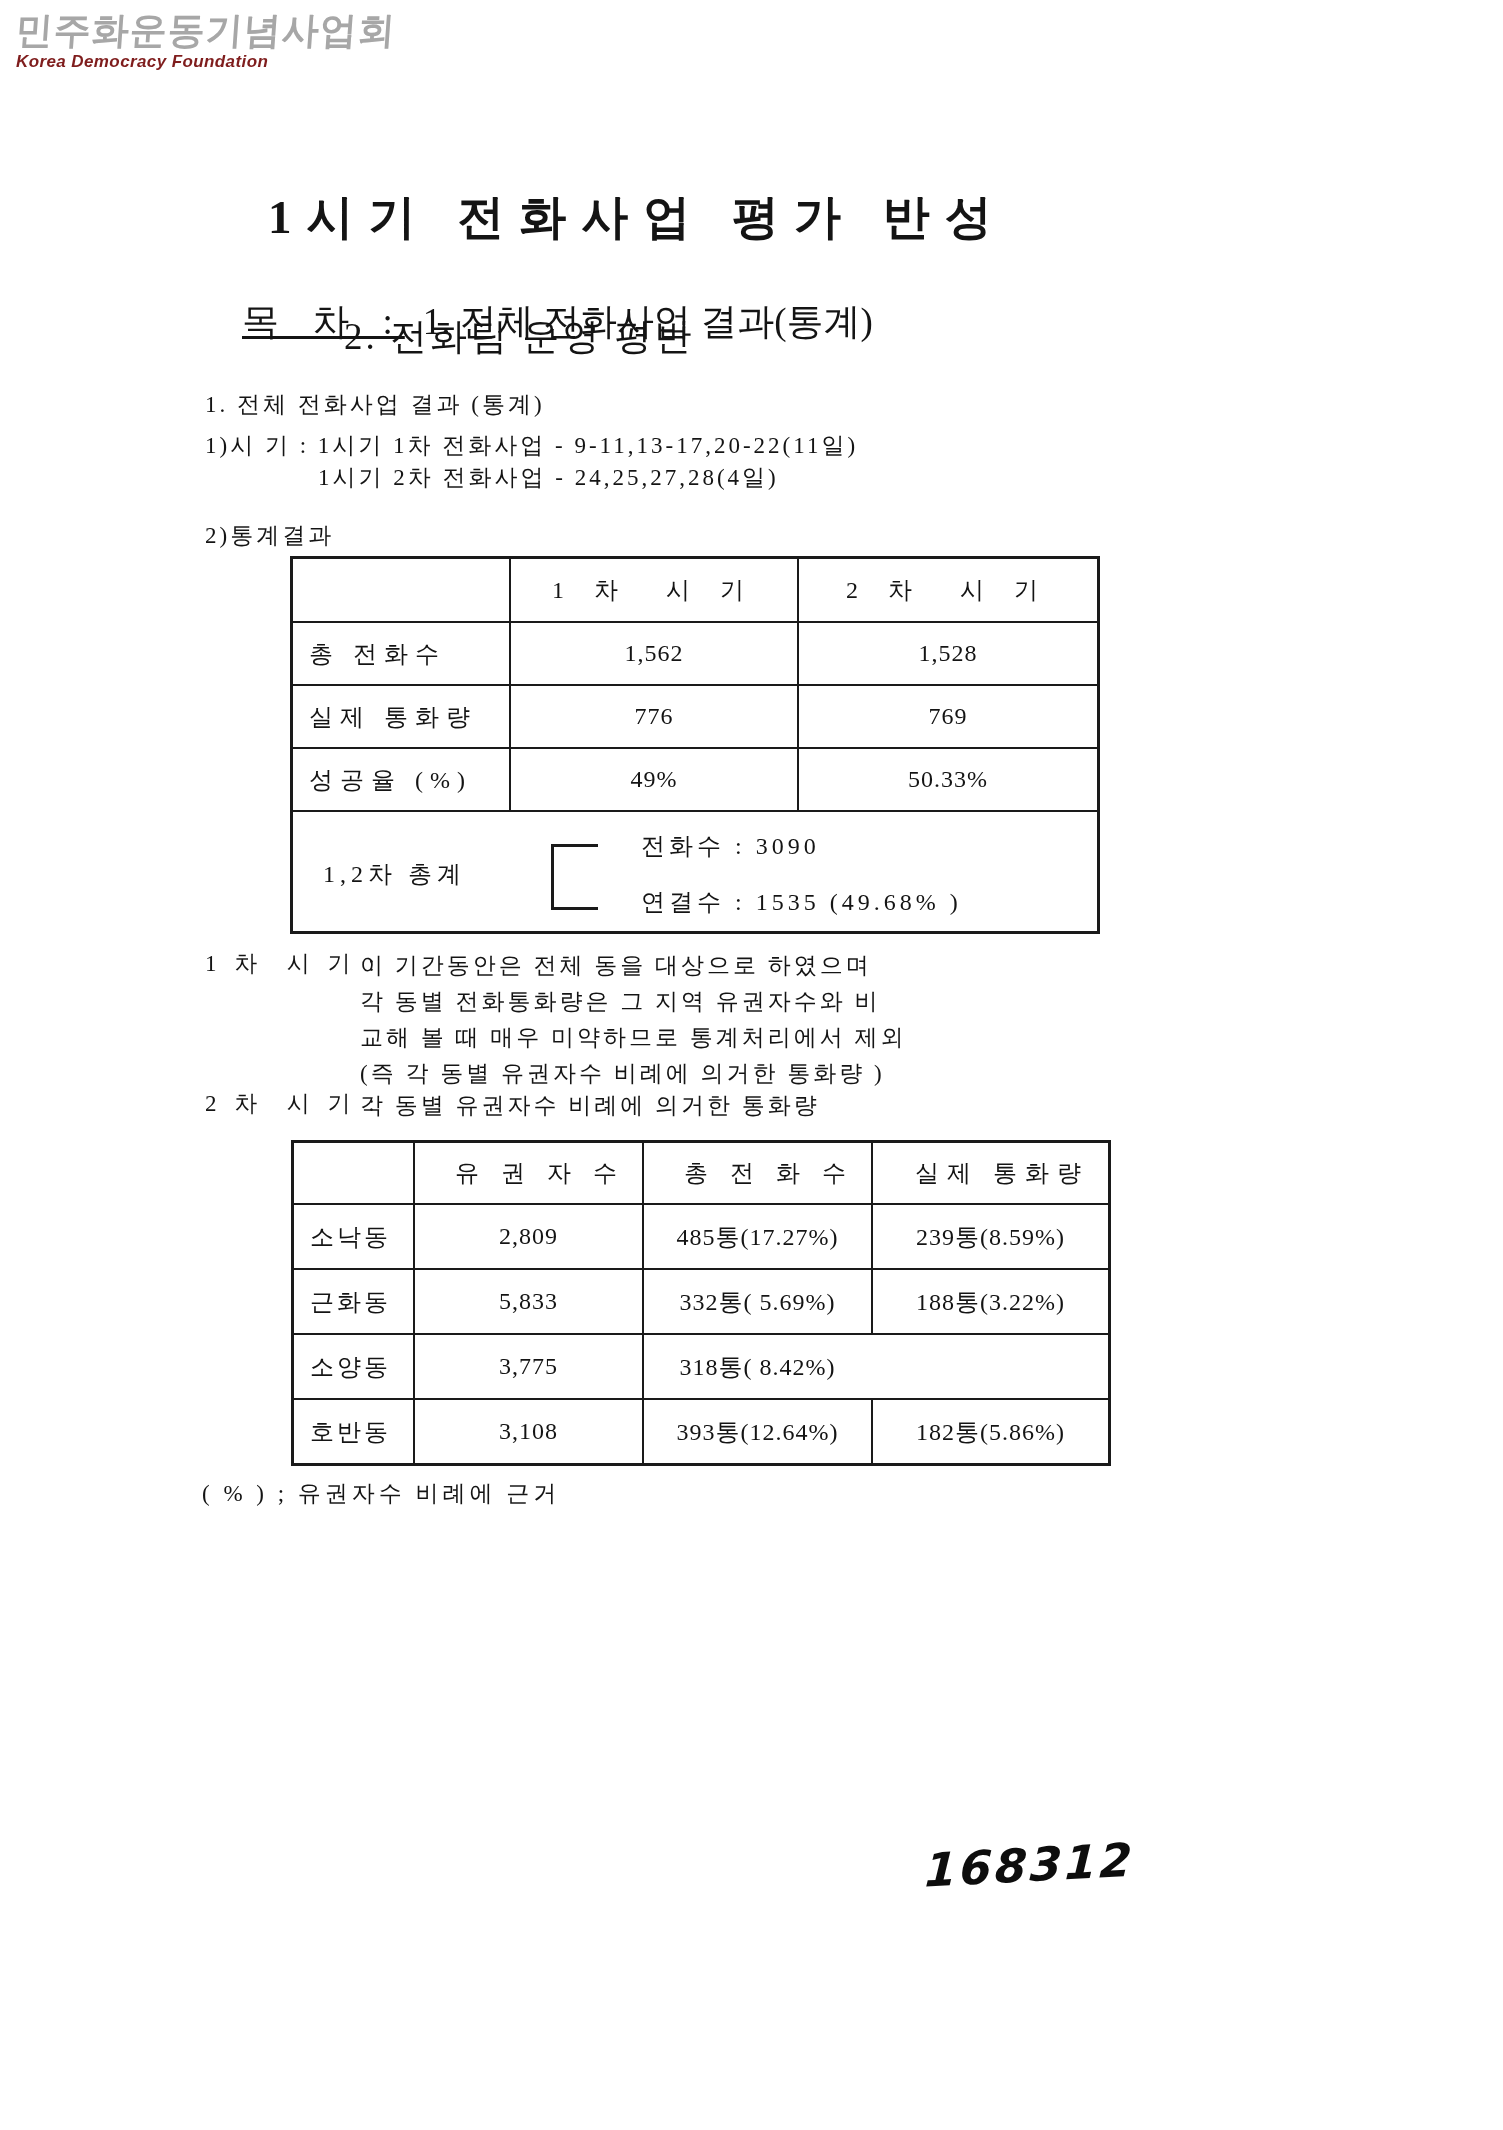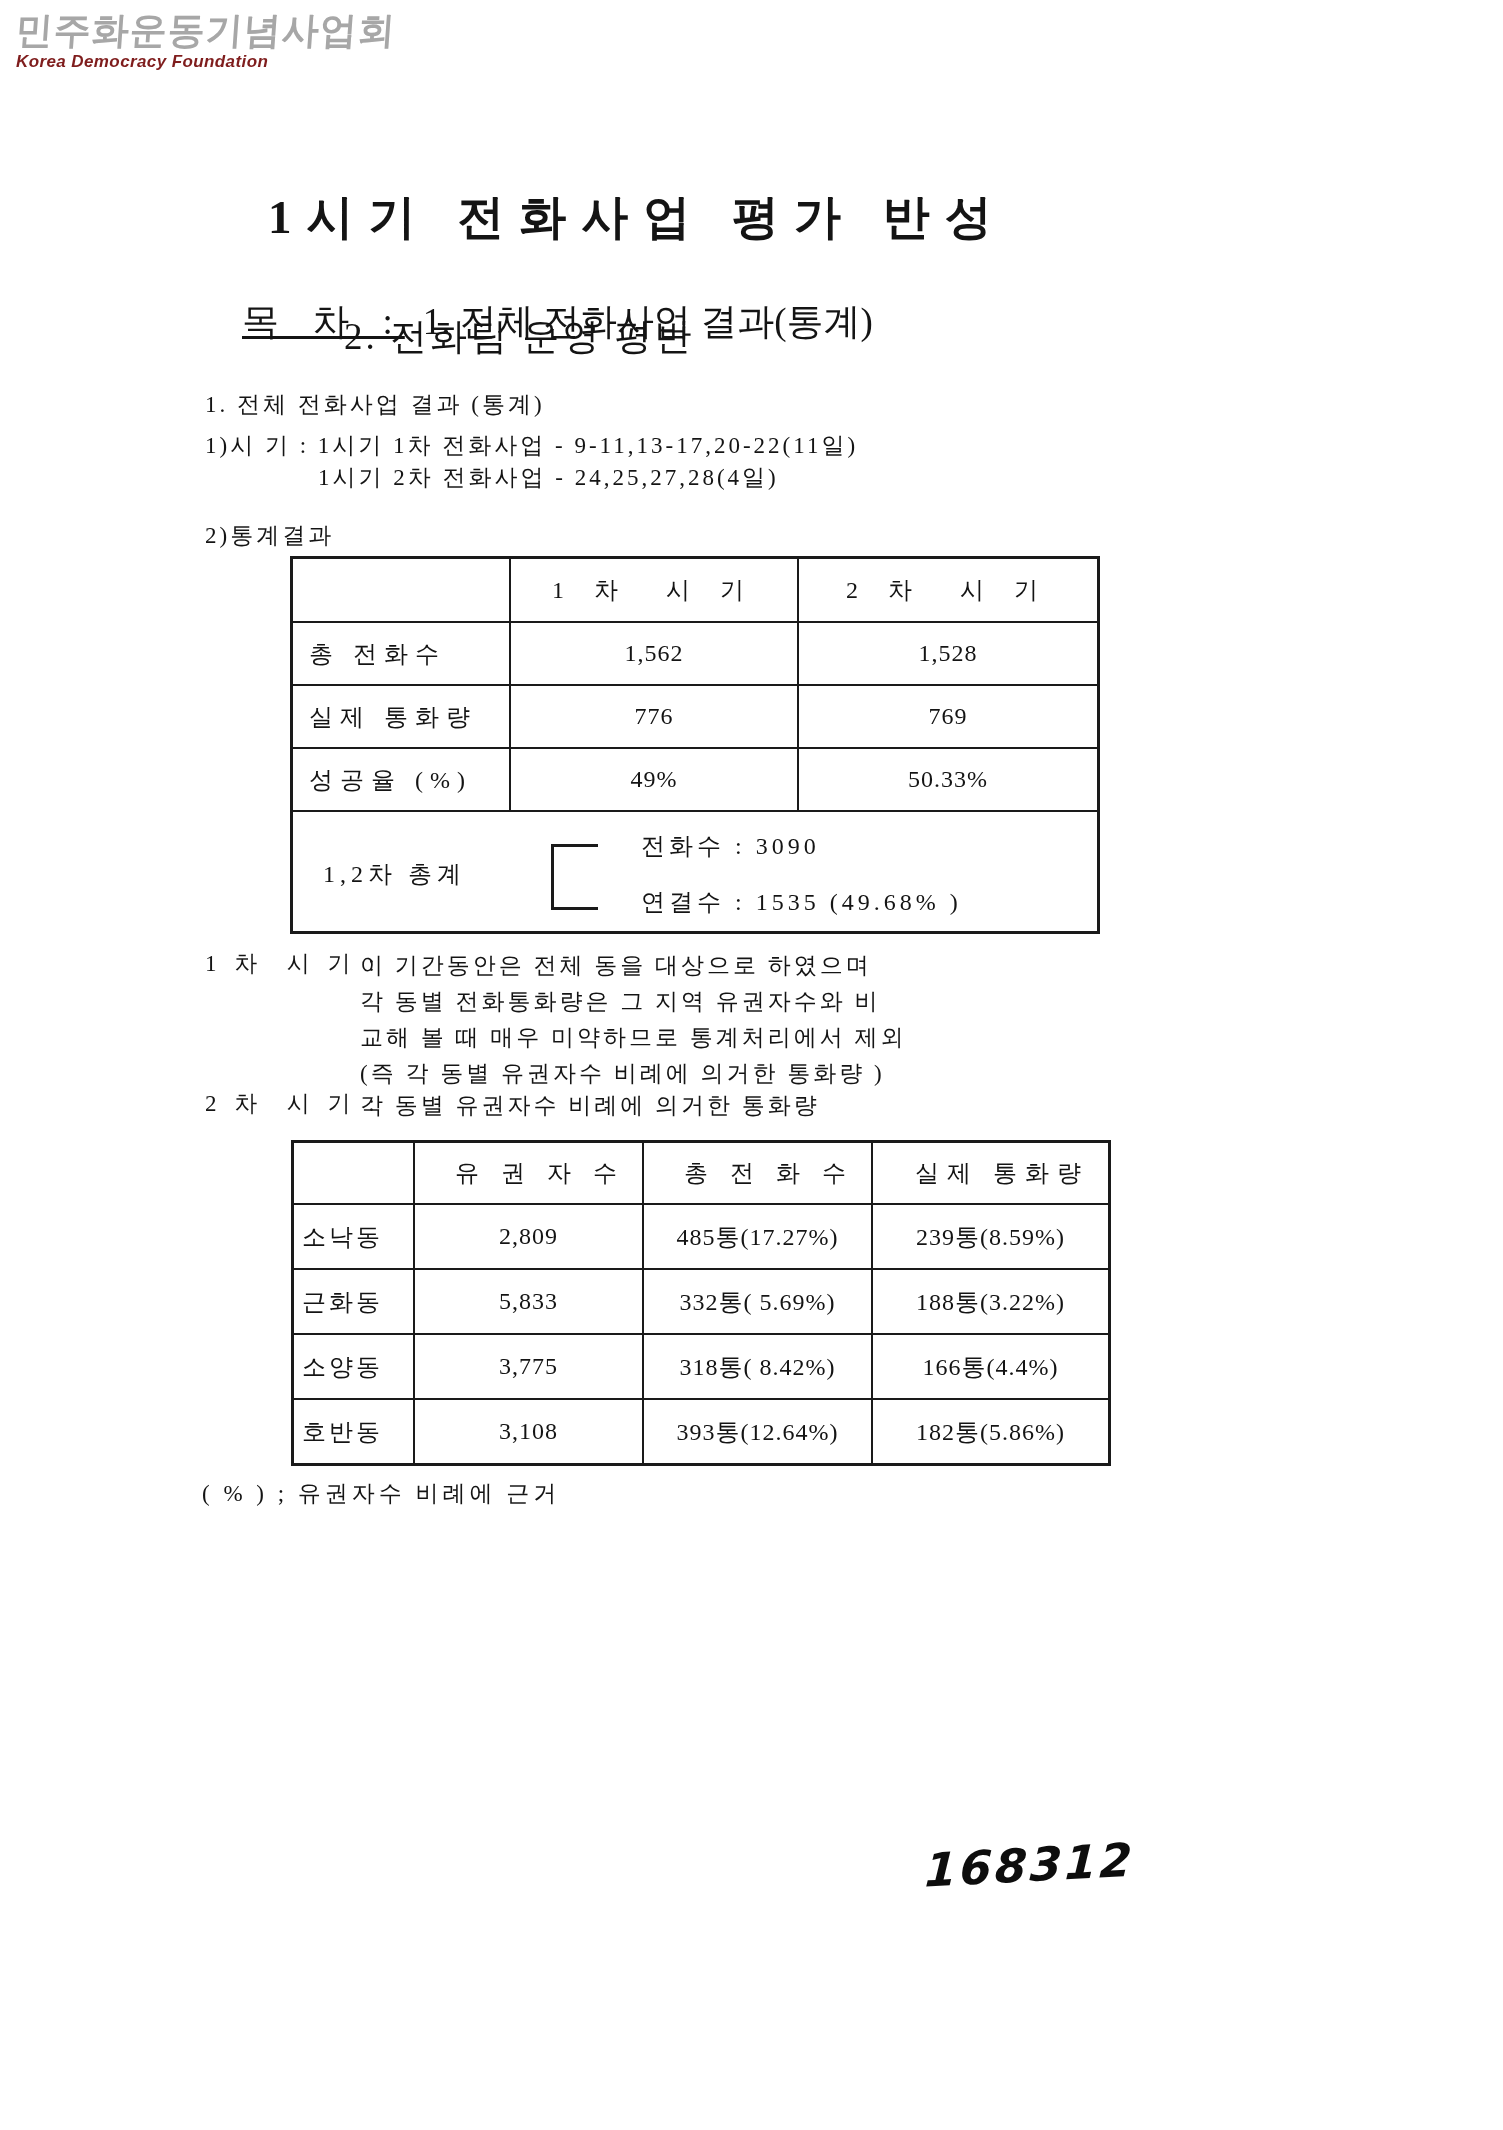--- a/index.html
+++ b/index.html
@@ -71,21 +71,21 @@
   
   .t2 { position:absolute; left:291px; top:1140px; border:3px solid #1a1a1a; }
   .t2 .trow { display:flex; }
   .t2 .trow + .trow { border-top:2px solid #1a1a1a; }
   .t2 .cell { box-sizing:border-box; display:flex; align-items:center; justify-content:center;
               font-size:24px; white-space:pre; }
   .t2 .cell + .cell { border-left:2px solid #1a1a1a; }
   .t2 .c0 { width:119px; } .t2 .c1 { width:229px; } .t2 .c2 { width:229px; } .t2 .c3 { width:237px; }
   .t2 .hrow .cell { height:60px; letter-spacing:8px;padding-left:23px; }
   .t2 .drow .cell { height:63px; letter-spacing:1px; }
-  .t2 .drow .lab  { justify-content:flex-start; padding-left:8px; letter-spacing:3px; }
+  .t2 .drow .lab  { justify-content:flex-start; padding-left:16px; letter-spacing:3px; }
 
   .footnote { position:absolute; left:202px; top:1478px; font-size:23px; letter-spacing:4px; white-space:pre; }
 
   
   .handwritten {
     position:absolute; left:925px; top:1838px;
     font-size:46px; font-style:italic; font-weight:bold;
     font-family:"DejaVu Sans",sans-serif;
     letter-spacing:3px;
     transform:rotate(-3deg) skewX(-6deg);
@@ -174,21 +174,20 @@
     <div class="trow drow">
       <div class="cell c0 lab">근화동</div>
       <div class="cell c1">5,833</div>
       <div class="cell c2">332통( 5.69%)</div>
       <div class="cell c3">188통(3.22%)</div>
     </div>
     <div class="trow drow">
       <div class="cell c0 lab">소양동</div>
       <div class="cell c1">3,775</div>
       <div class="cell c2">318통( 8.42%)</div>
-      <div class="cell c3">166통(4.4%)</div>
     </div>
     <div class="trow drow">
       <div class="cell c0 lab">호반동</div>
       <div class="cell c1">3,108</div>
       <div class="cell c2">393통(12.64%)</div>
       <div class="cell c3">182통(5.86%)</div>
     </div>
   </div>
 
   <div class="footnote">( % ) ; 유권자수 비례에 근거</div>

